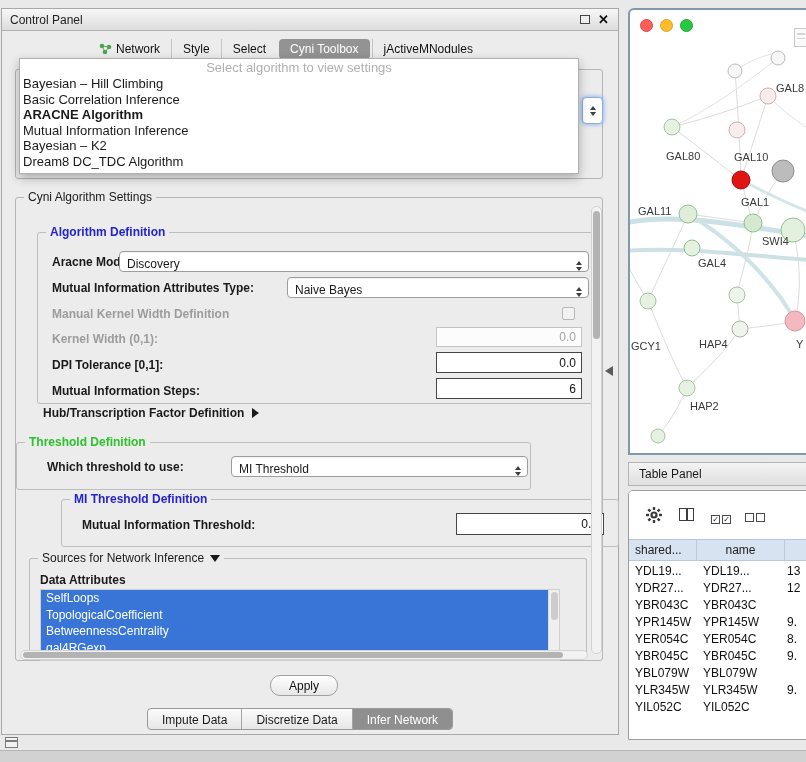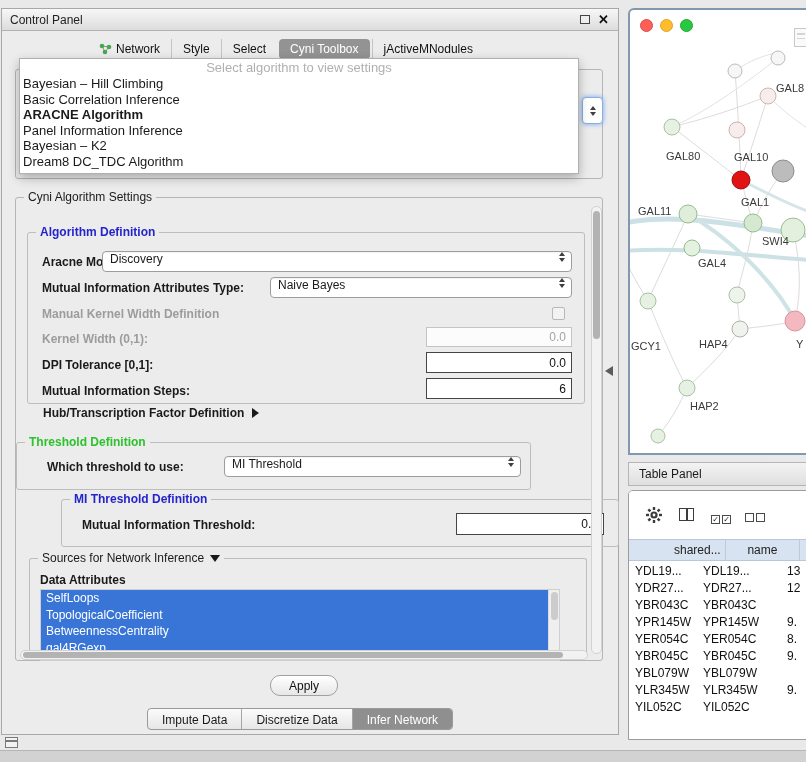--- a/index.html
+++ b/index.html
@@ -37,22 +37,22 @@
   .group { position:absolute; border:1px solid #b6b6b6; border-radius:3px; }
   .gtitle { position:absolute; top:-8px; left:8px; background:#ececec; padding:0 4px;
             white-space:nowrap; line-height:14px; }
   .blue { color:#2424cc; font-weight:bold; }
   .green { color:#2cc22c; font-weight:bold; }
 
   .lbl { position:absolute; font-weight:bold; white-space:nowrap; }
   .lbl.dis { color:#9c9c9c; }
 
   .combo { position:absolute; background:#fff; border:1px solid #9d9d9d; border-radius:4px;
-           display:flex; align-items:flex-start; padding-left:7px;
-           box-shadow:inset 0 1px 1px rgba(0,0,0,.05); }
+           display:flex; align-items:flex-end; padding-left:7px;
+           box-shadow:inset 0 1px 1px rgba(0,0,0,.05);margin-left:7px; }
   .combo .arr { margin-left:auto; width:16px; display:flex; flex-direction:column; align-items:center;
                 gap:2px; padding-right:3px; }
   .tri-up { width:0; height:0; border-left:3.5px solid transparent; border-right:3.5px solid transparent;
             border-bottom:4.5px solid #3e3e3e; }
   .tri-dn { width:0; height:0; border-left:3.5px solid transparent; border-right:3.5px solid transparent;
             border-top:4.5px solid #3e3e3e; }
   .tri-right { display:inline-block; width:0; height:0; border-top:5px solid transparent;
                border-bottom:5px solid transparent; border-left:7px solid #1a1a1a; margin-left:8px; }
   .tri-down-b { display:inline-block; width:0; height:0; border-left:5px solid transparent;
                border-right:5px solid transparent; border-top:7px solid #1a1a1a; margin-left:6px;
@@ -144,29 +144,29 @@
                 display:flex; flex-direction:column; align-items:center; justify-content:center; gap:2px; z-index:5;">
       <span class="tri-up"></span>
       <span class="tri-dn"></span>
     </div>
 
     <div class="popup" style="left:17px; top:49px; width:560px; height:116px;">
       <div class="ph">Select algorithm to view settings</div>
       <div class="itm">Bayesian – Hill Climbing</div>
       <div class="itm">Basic Correlation Inference</div>
       <div class="itm" style="font-weight:bold">ARACNE Algorithm</div>
-      <div class="itm">Panel Information Inference</div>
+      <div class="itm">Mutual Information Inference</div>
       <div class="itm">Bayesian – K2</div>
       <div class="itm">Dream8 DC_TDC Algorithm</div>
     </div>
 
     <div class="group" style="left:13px; top:188px; width:588px; height:464px;">
       <span class="gtitle">Cyni Algorithm Settings</span>
 
-      <div class="group" style="left:11px; top:34px; width:558px; height:172px; border-color:#bdbdbd;padding-left:40px;">
+      <div class="group" style="left:21px; top:34px; width:558px; height:172px; border-color:#bdbdbd;padding-left:40px;">
         <span class="gtitle blue">Algorithm Definition</span>
 
         <span class="lbl" style="left:14px; top:22px;">Aracne Mode:</span>
         <div class="combo" style="left:74px; top:18px; width:470px; height:21px;">
           <span>Discovery</span>
           <span class="arr">
             <span class="tri-up"></span>
               <span class="tri-dn"></span>
           </span>
         </div>
@@ -363,21 +363,21 @@
       <span class="colicon" style="position:absolute; left:50px; top:17px;"></span>
       <span style="position:absolute; left:82px; top:20px;">
         <span class="cbx">✓</span><span class="cbx">✓</span>
       </span>
       <span style="position:absolute; left:116px; top:20px;">
         <span class="cbx"></span><span class="cbx"></span>
       </span>
     </div>
 
     <div class="thead" style="top:48px;">
-      <div class="hc" style="width:68px;margin-left:39px;">shared...</div>
+      <div class="hc" style="width:68px;">shared...</div>
       <div class="hc" style="width:88px; text-align:center;">name</div>
       <div class="hc" style="flex:1; border-right:none;"></div>
     </div>
 
     <div class="trow" style="top:72px;">
       <div class="tc" style="width:68px;">YDL19...</div>
       <div class="tc" style="width:88px;">YDL19...</div>
       <div class="tc" style="flex:1; padding-left:2px;">13</div>
     </div>
     <div class="trow" style="top:89px;">

